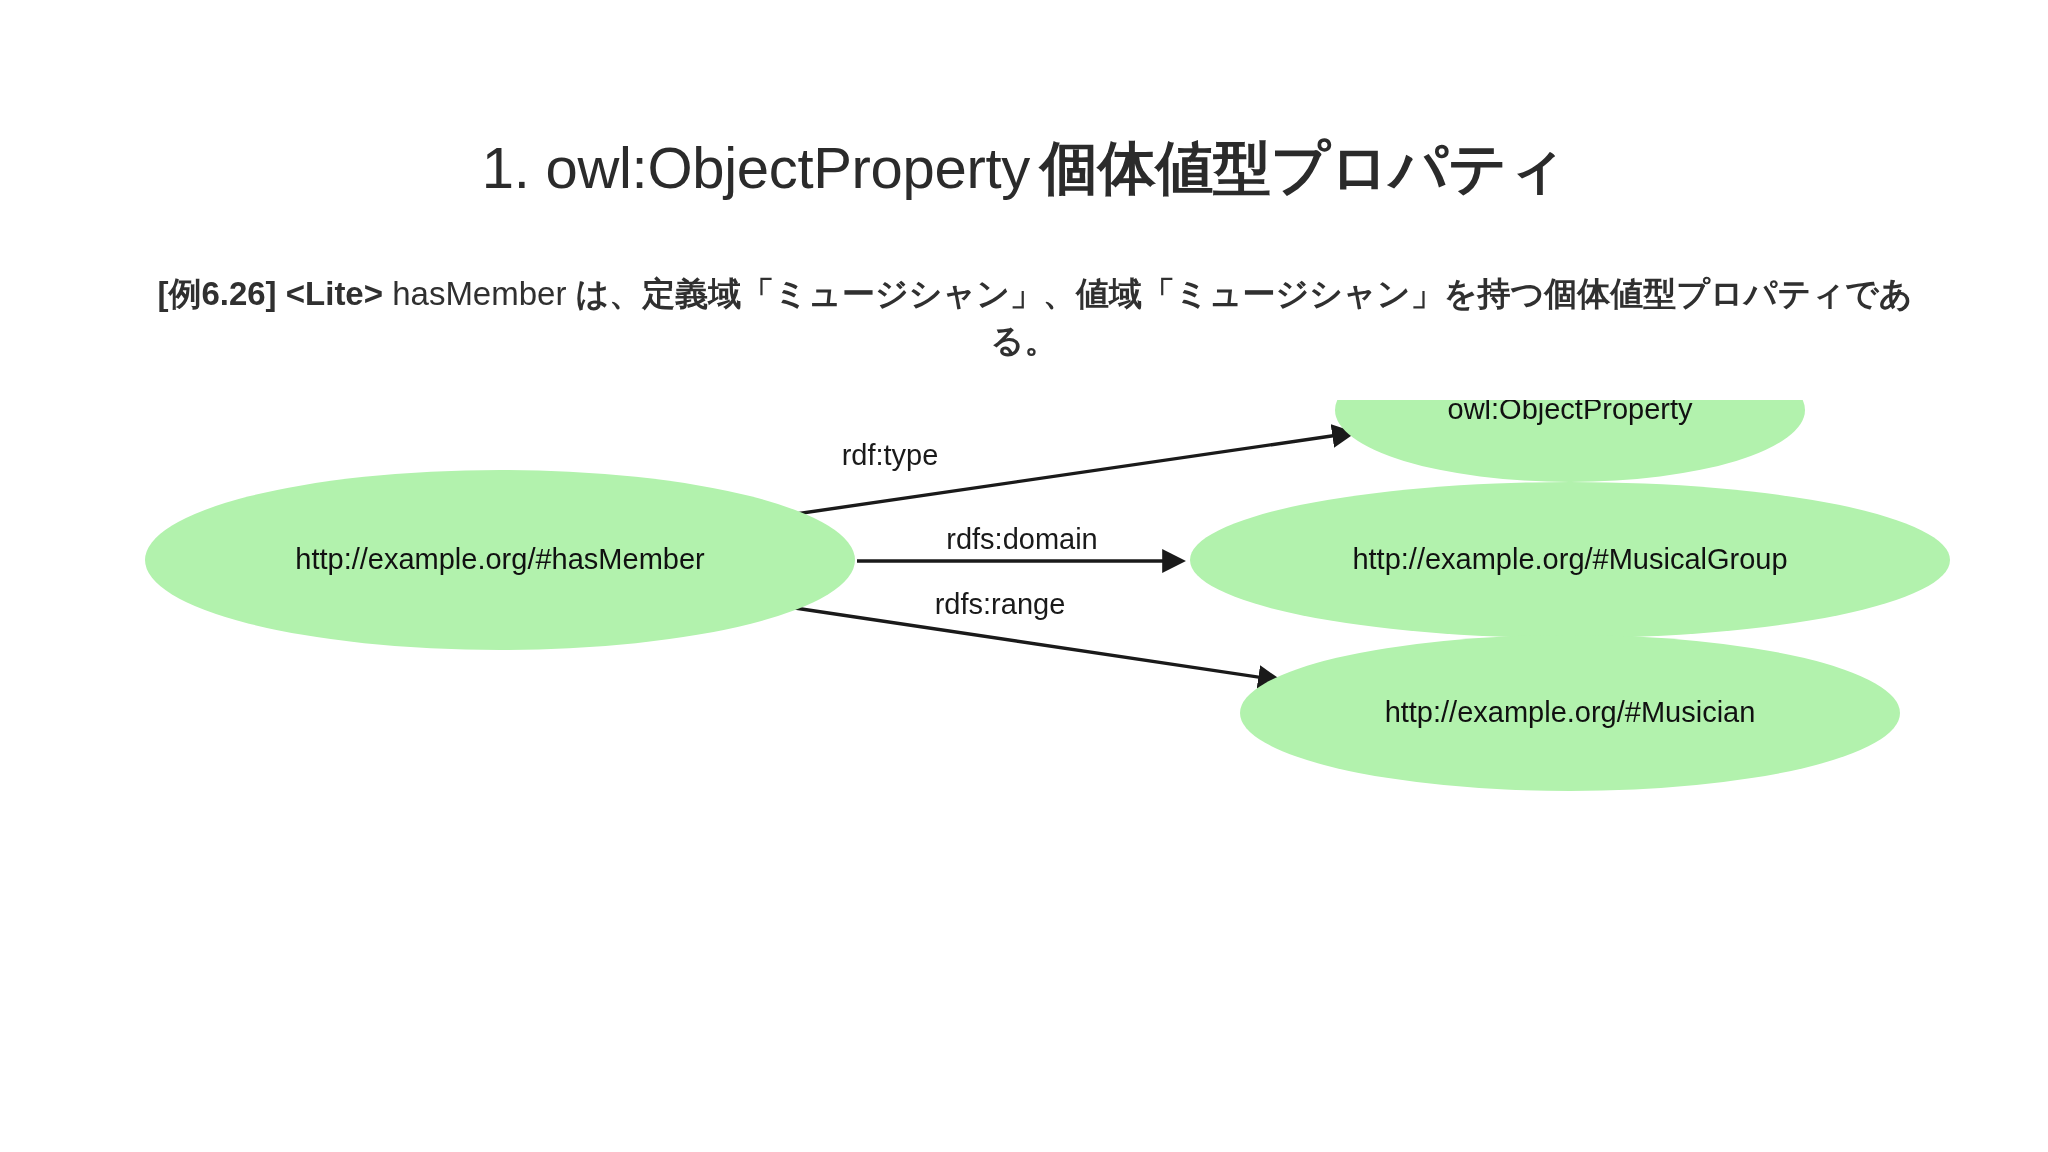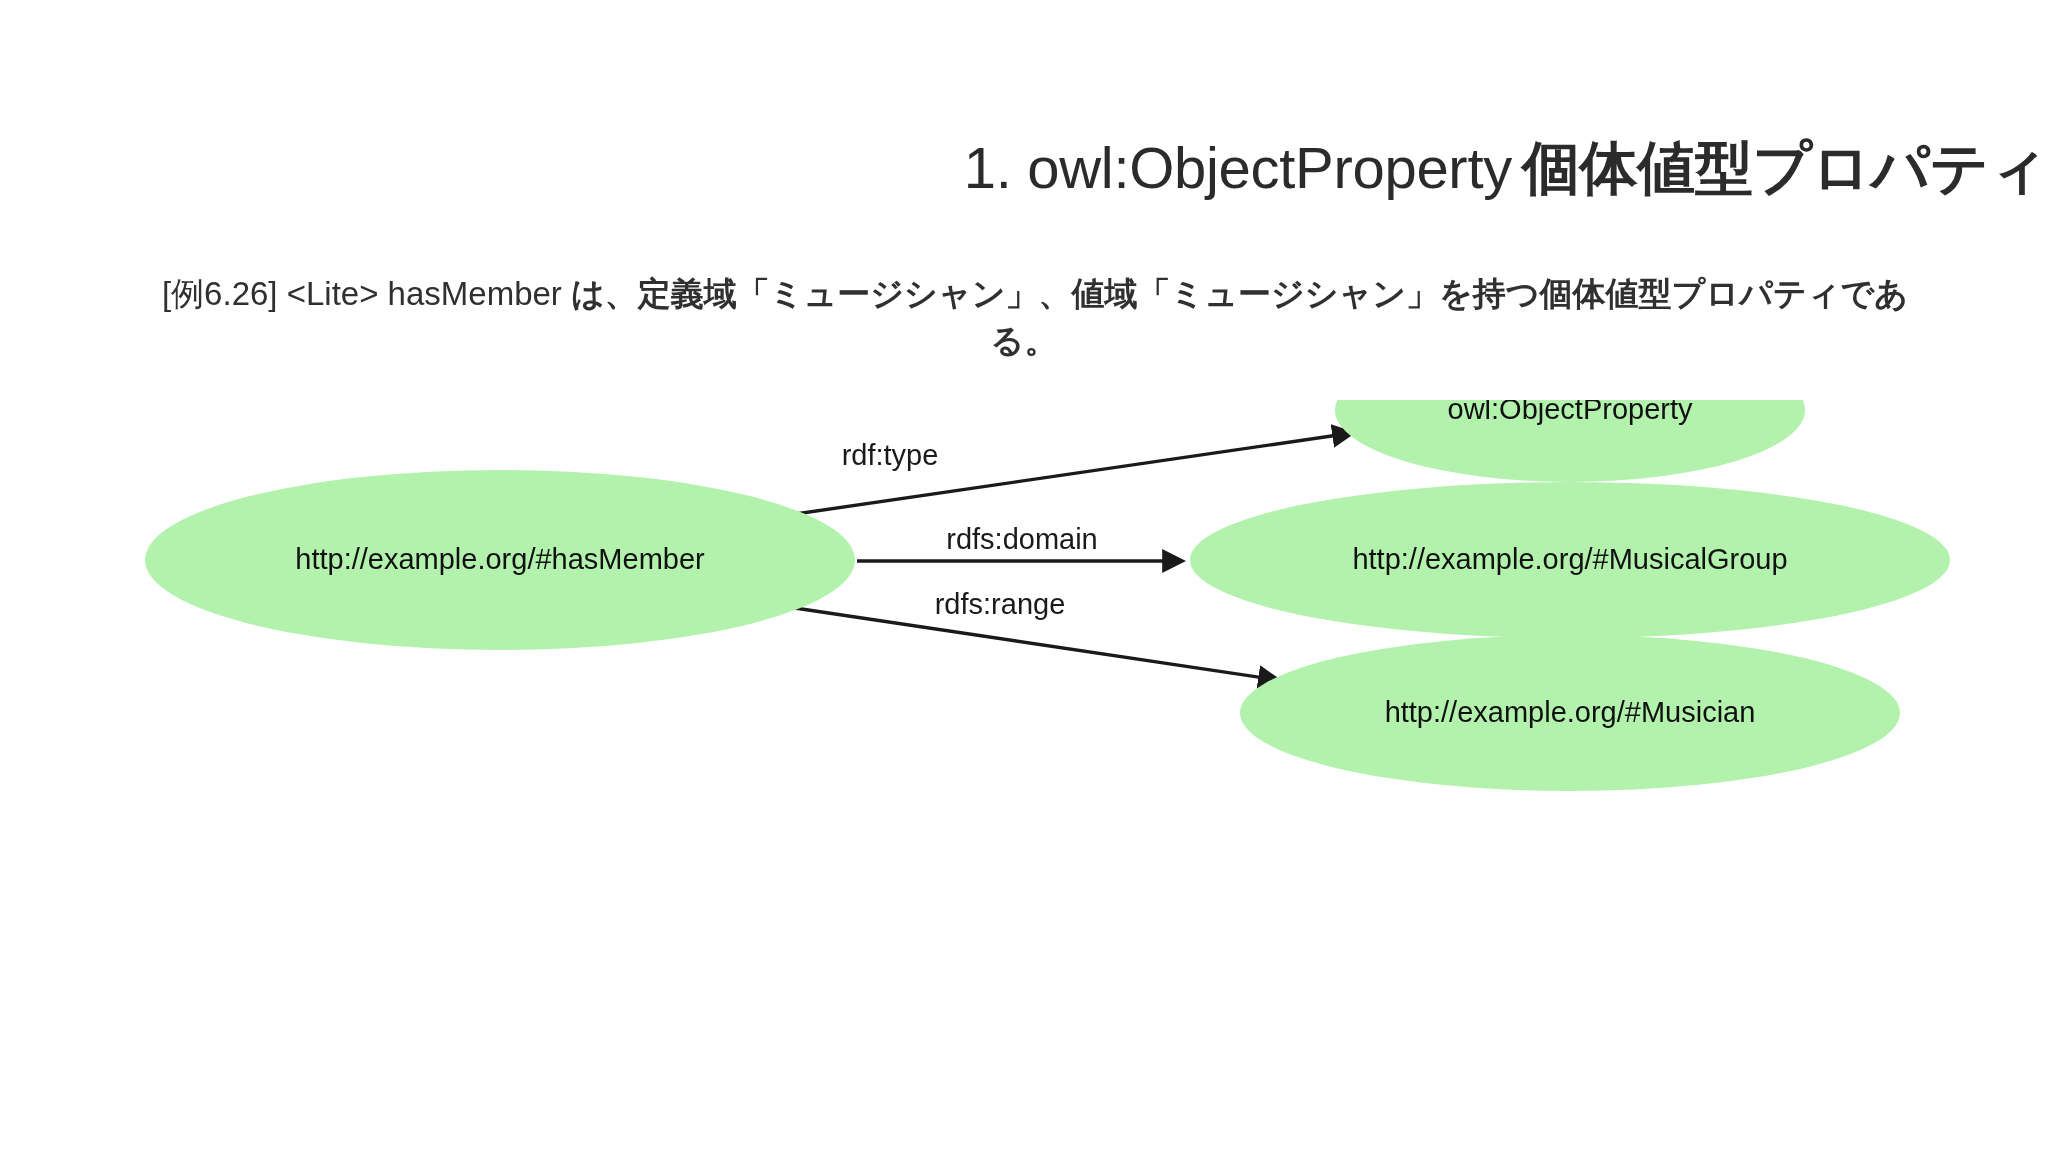--- a/index.html
+++ b/index.html
@@ -19,21 +19,21 @@
     height: 1152px;
     background: #ffffff;
   }
 
   
   #title {
     position: absolute;
     left: 0;
     top: 96px;
     width: 2048px;
-    text-align: right;
+    text-align: center;
     font-size: 58px;
     line-height: 1.15;
     color: #2b2b2b;
     letter-spacing: -0.3px;
     white-space: nowrap;
   }
   #title .latin  { font-weight: 300; }
   #title .jp     { font-weight: 700; margin-left: 10px; }
 
   
@@ -44,21 +44,21 @@
     width: 1792px;
     text-align: center;
     font-size: 33px;
     line-height: 1.42;
     font-weight: 700;
     color: #303030;
   }
   #subtitle .ital {
     font-weight: 400;
   }
-  #subtitle .tag { font-weight: 400; margin-left: 22px; }
+  #subtitle .tag { font-weight: 700; margin-left: 22px; }
 
   
   #graph {
     position: absolute;
     left: 0;
     top: 400px;
     width: 2048px;
     height: 700px;
   }
   #graph svg { display: block; width: 2048px; height: 700px; }

